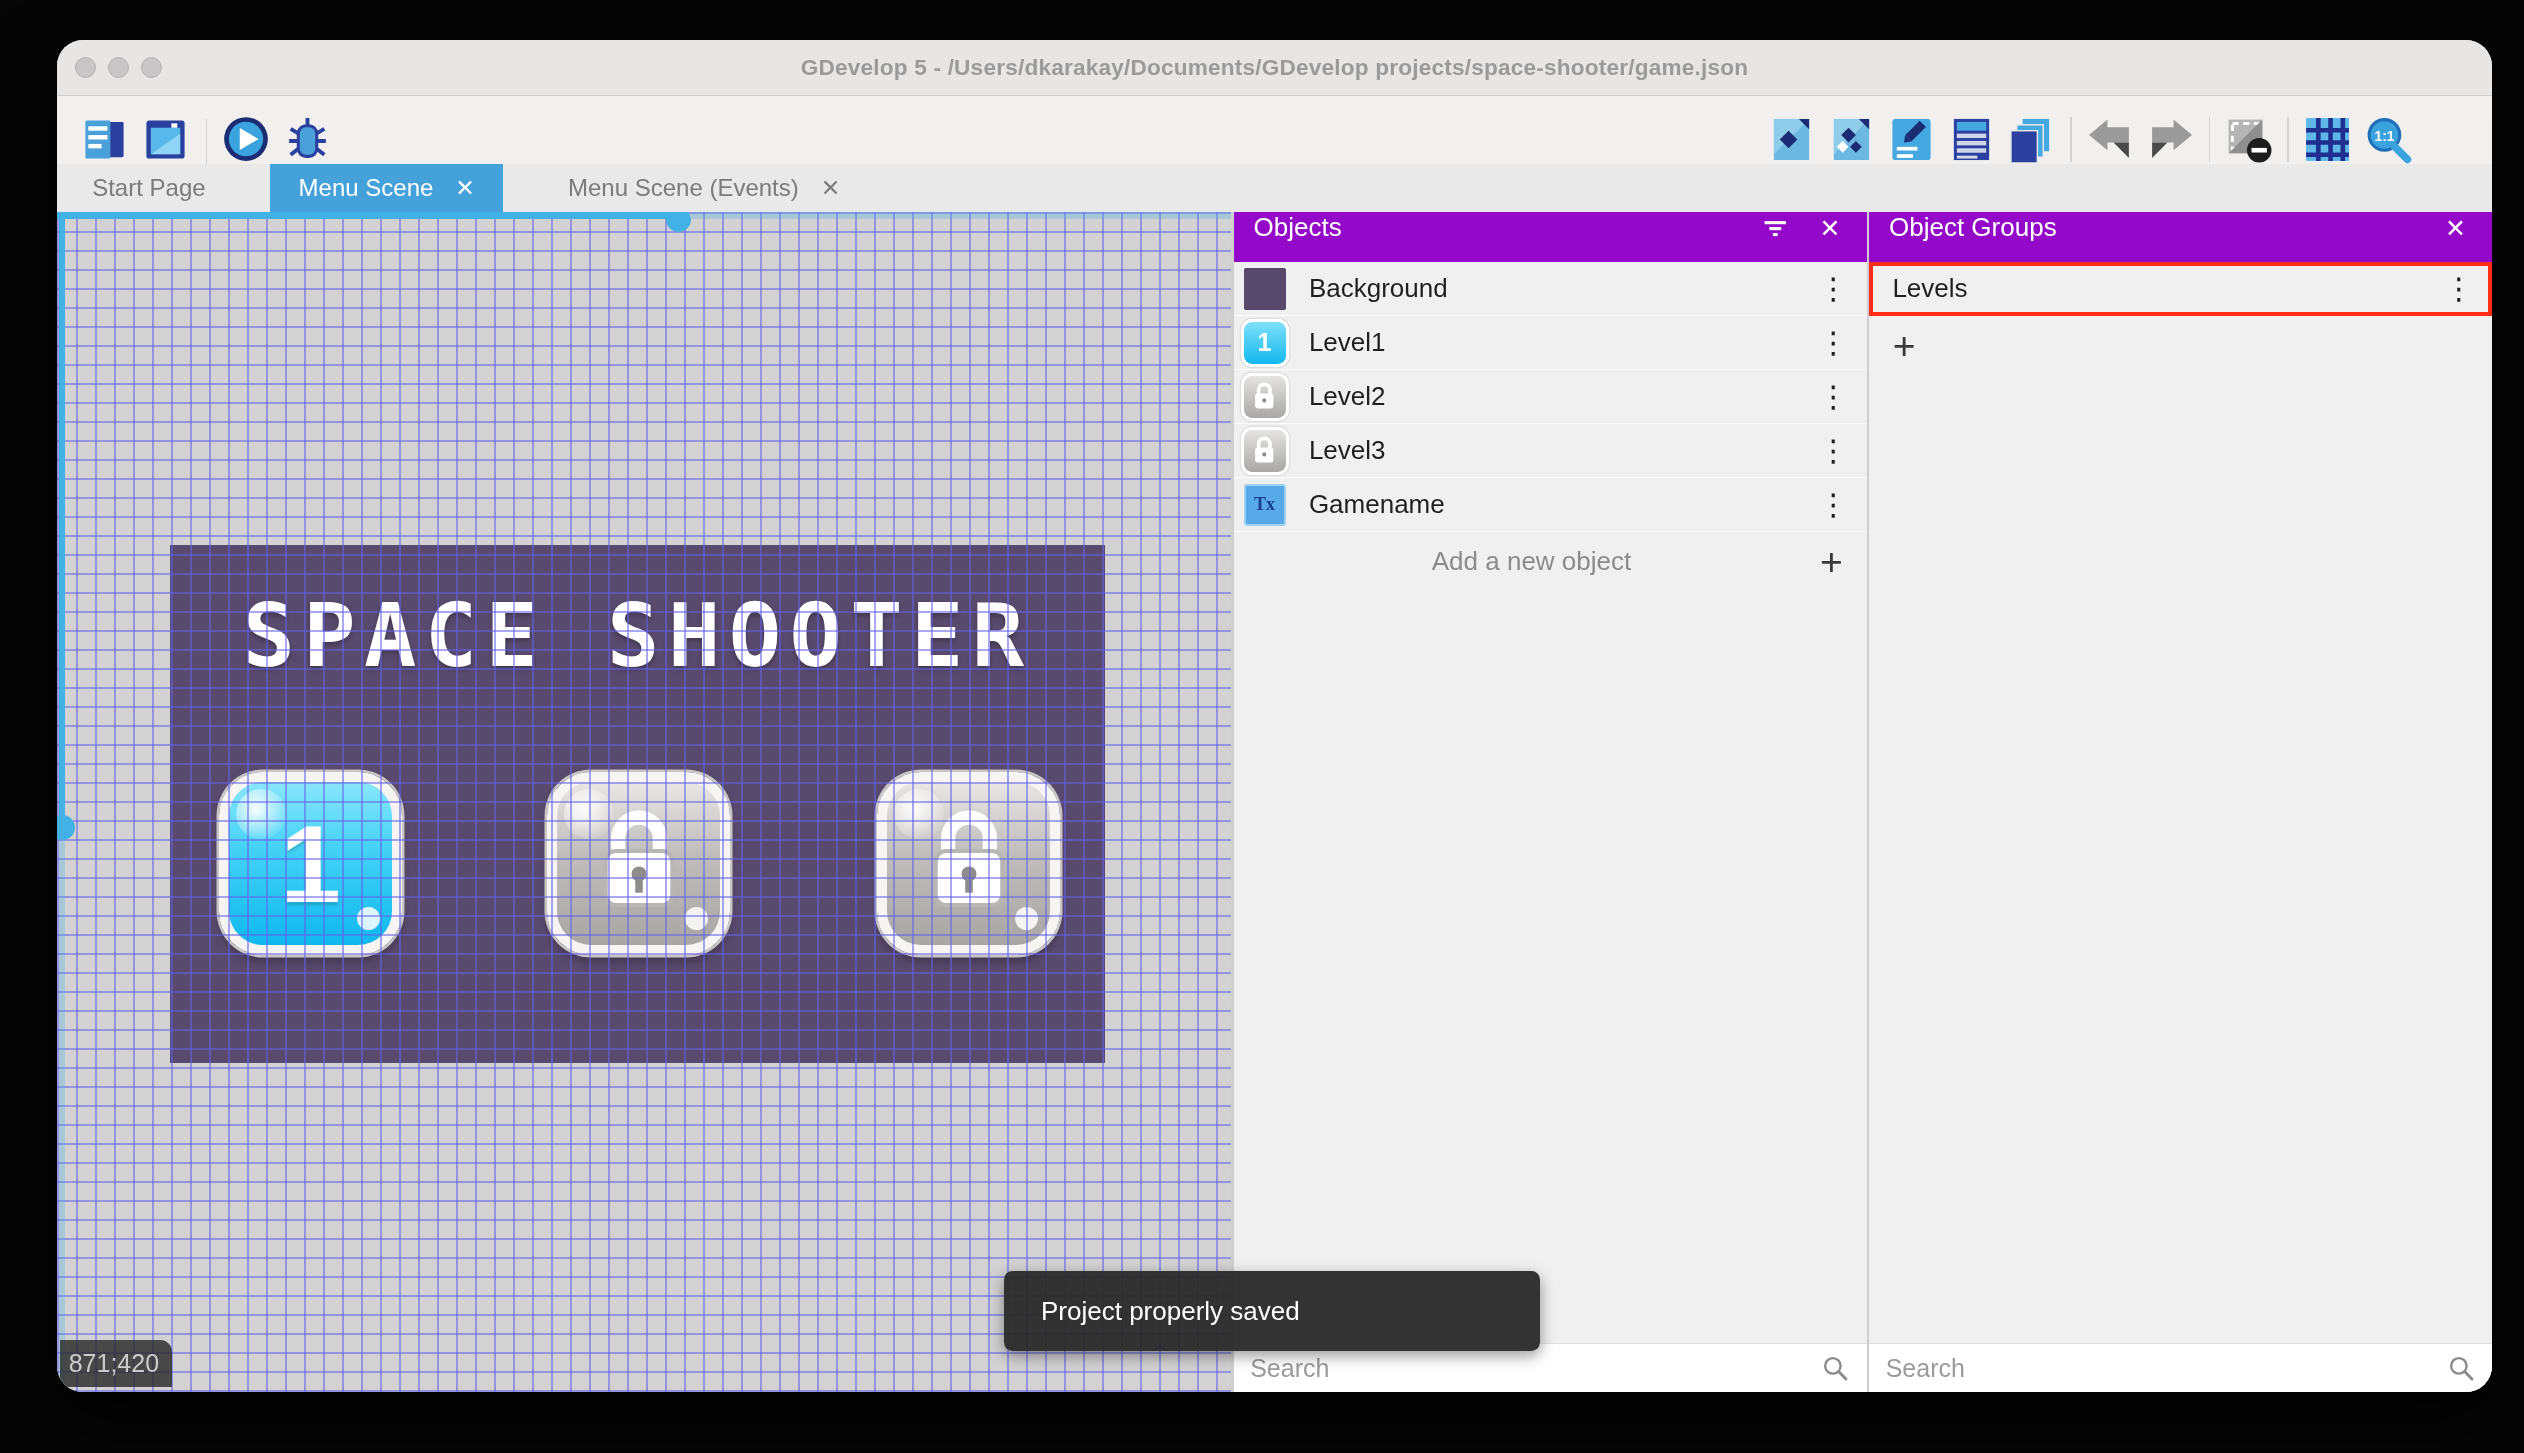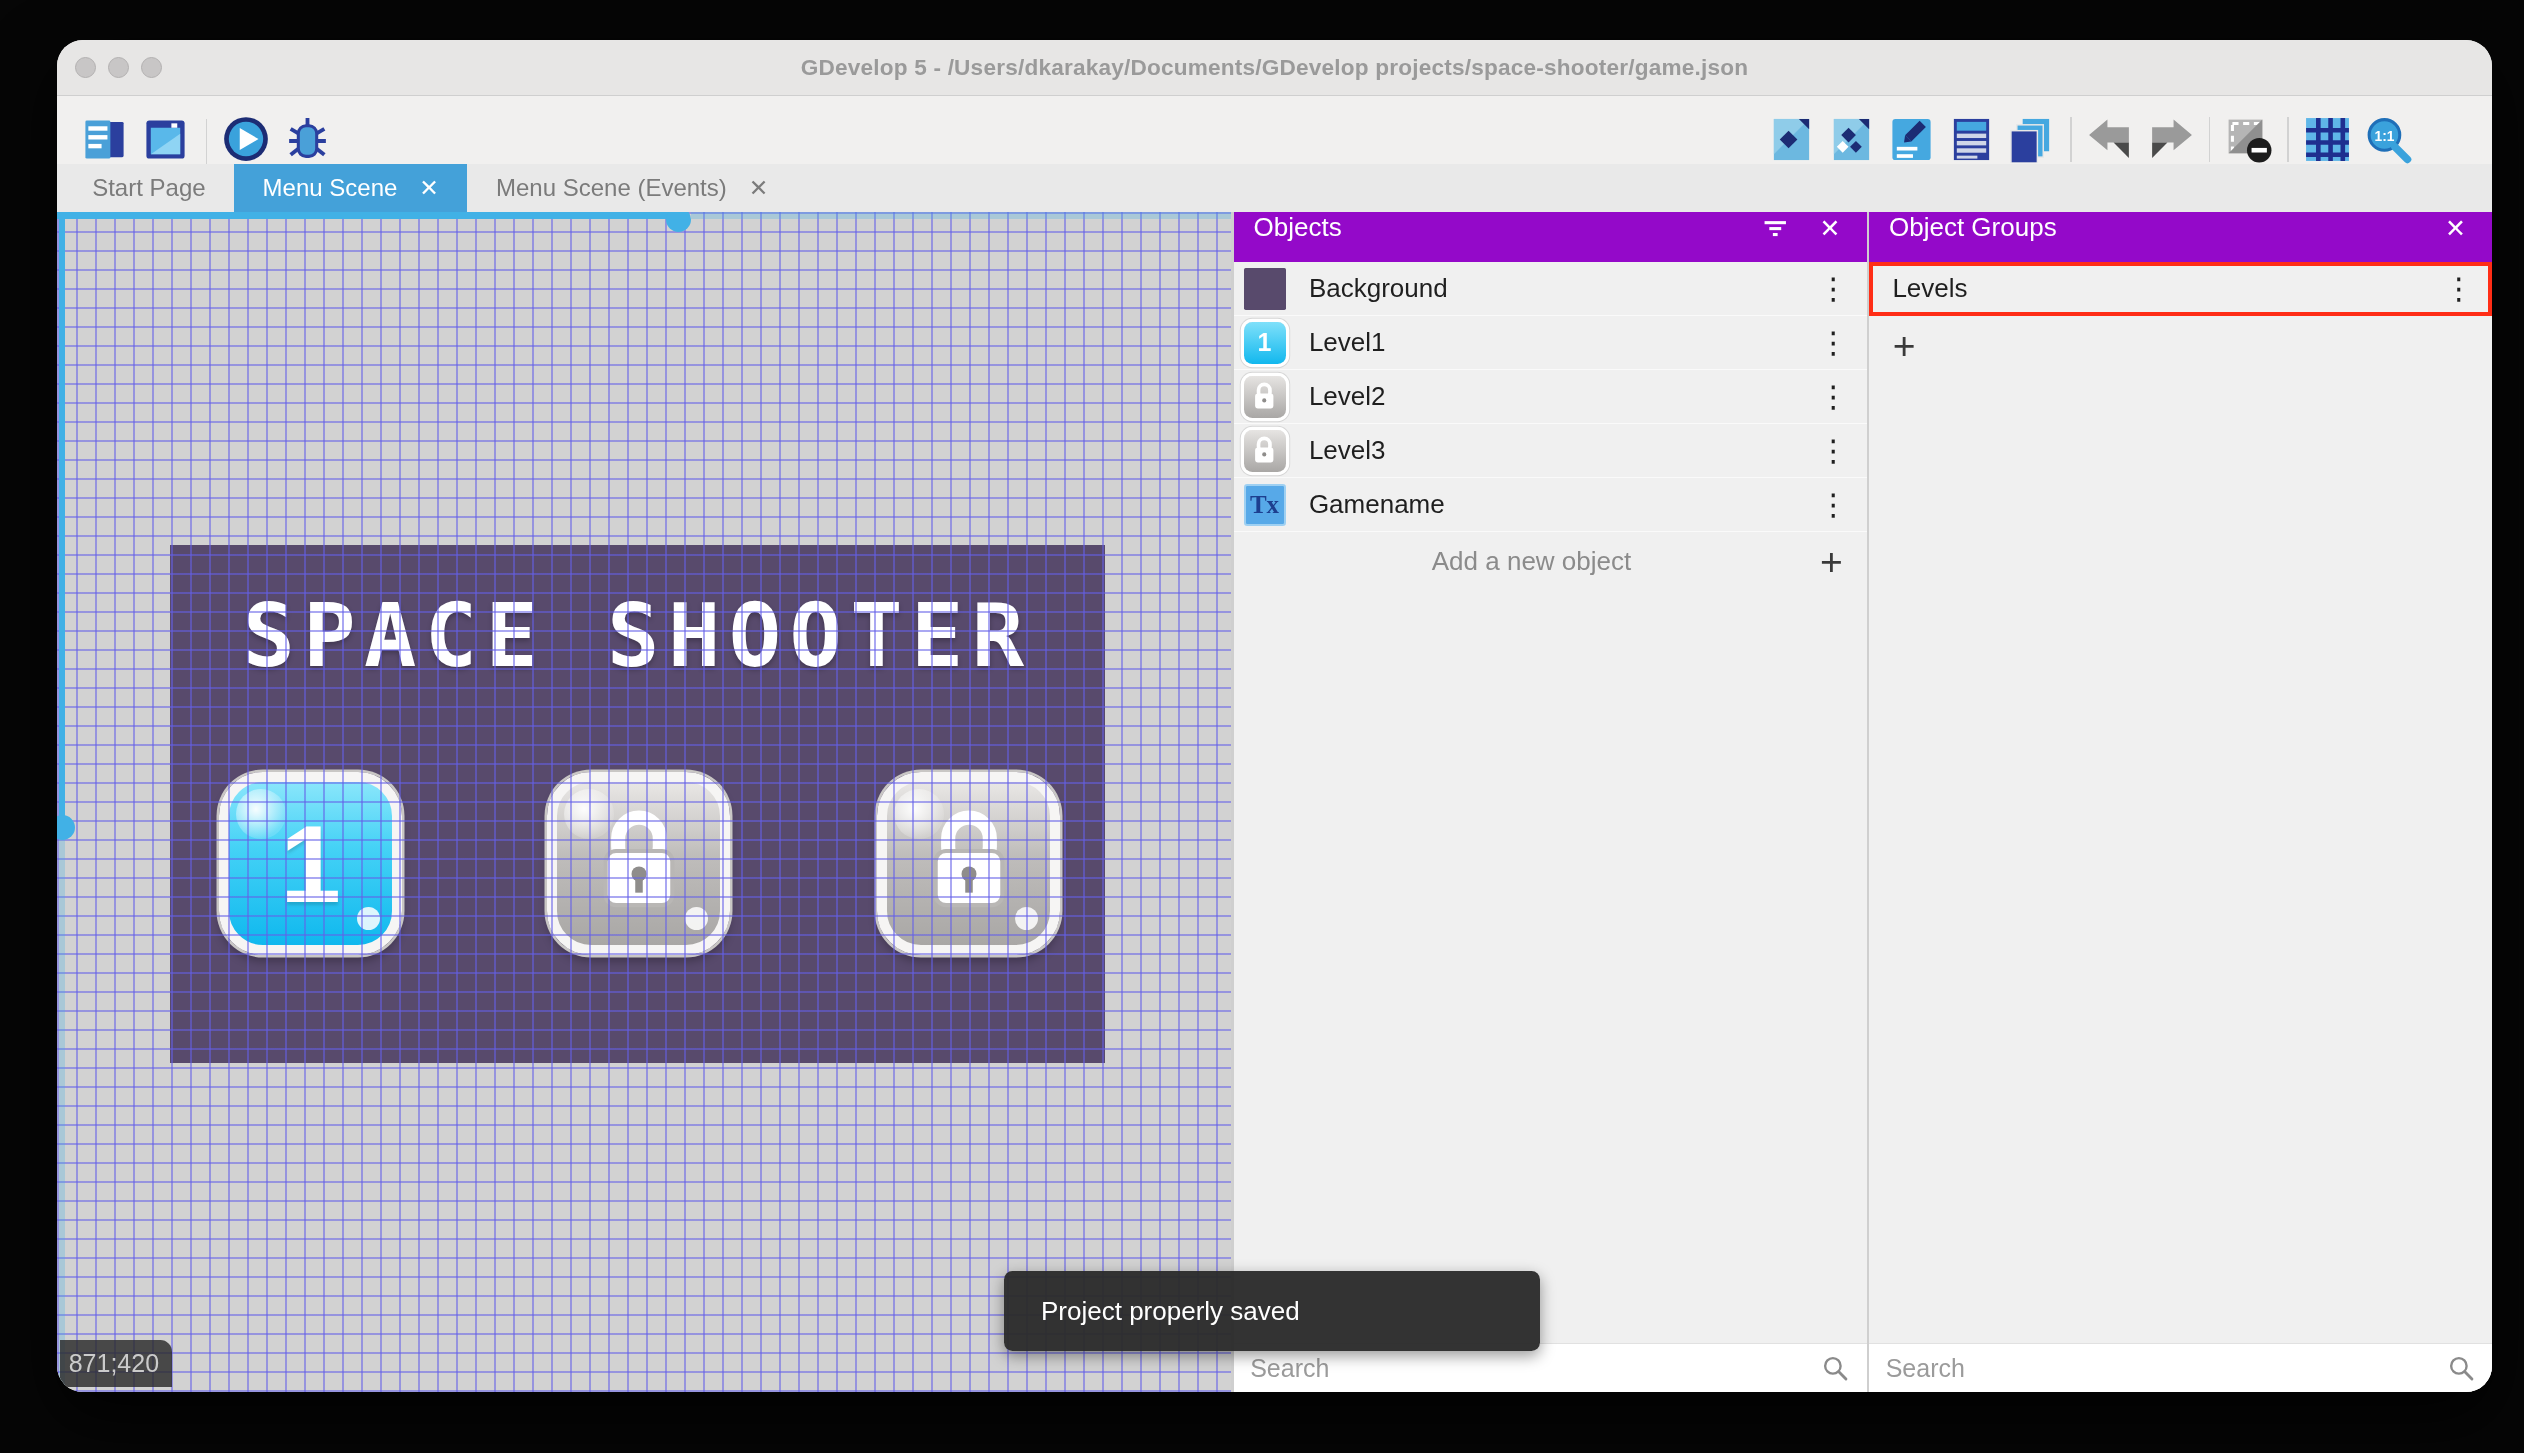--- a/index.html
+++ b/index.html
@@ -17,21 +17,21 @@
   .win-title { color:#9a9a9a; font-weight:bold; font-size:22.6px; letter-spacing:0.2px; }
 
   
   .toolbar { height:68px; flex:0 0 68px; background:#f1f0ef; display:flex; align-items:flex-end; padding:0 80px 0 22px; }
   .tbtn { width:50px; height:50px; display:flex; align-items:center; justify-content:center; margin-right:11.7px; }
   .tsep { width:1.7px; height:45px; background:#d2d2d2; margin:0 13.4px 0 3.3px; }
   .tb-right { margin-left:auto; display:flex; align-items:center; }
   .tb-right .tbtn { margin-right:10px; }
 
   
-  .tabbar { height:48px; flex:0 0 48px; background:#e9e9e9; display:flex; align-items:stretch; padding-left:6.7px; }
+  .tabbar { height:48px; flex:0 0 48px; background:#e9e9e9; display:flex; align-items:stretch; padding-left:6.7px;gap:36px; }
   .tab { display:flex; align-items:center; justify-content:center; gap:22px; font-size:24px; color:#7b7b7b; padding:0 28.5px; }
   .tab.active { background:#44a1d9; color:#ffffff; }
   .tab .tab-close { font-size:23.4px; color:#7b7b7b; cursor:pointer; }
   .tab.active .tab-close { color:#ffffff; }
 
   
   .content { flex:1; display:flex; min-height:0; }
 
   
   .canvas { position:relative; width:1174px; flex:0 0 1174px; background:#d2d2d2; overflow:hidden; }
@@ -81,21 +81,21 @@
   .row-label { font-size:26px; color:#1f1f1f; margin-left:23.4px; flex:1; }
   .kebab { font-size:30px; color:#1f1f1f; width:33px; text-align:center; }
   .obj-icon { width:42px; height:42px; border-radius:8.4px; flex:0 0 42px; position:relative; }
   .obj-icon.bg { background:#584a6c; border-radius:1.7px; }
   .obj-icon.lvl1 { background:linear-gradient(180deg,#7fe0fa,#12b8ee); box-shadow:0 0 0 3.3px #ffffff,0 0 0 4.2px #d5d5d5;
                    display:flex; align-items:center; justify-content:center; color:#fff; font-weight:bold; font-size:25px; }
   .obj-icon.lock { background:linear-gradient(180deg,#e6e4e2,#a9a7a5); box-shadow:0 0 0 3.3px #ffffff,0 0 0 4.2px #d5d5d5;
                    display:flex; align-items:center; justify-content:center; }
   .obj-icon.text { background:#57a9e8; border:2.5px solid #9ed0f2; border-radius:3.3px;
                    display:flex; align-items:center; justify-content:center;
-                   font-family:"Liberation Serif", serif; font-weight:bold; font-size:25px; color:#1d3f8f; }
+                   font-family:"Liberation Serif", serif; font-weight:bold; font-size:18px; color:#1d3f8f; }
   .add-row { height:59px; flex:0 0 59px; display:flex; align-items:center; padding:0 16.7px;
              color:#8b8b8b; font-size:26px; }
   .add-row .add-label { flex:1; text-align:center; }
   .plus { font-size:39px; color:#3a3a3a; width:37px; text-align:center; font-weight:normal; }
   .filler { flex:1; }
   .searchbar { height:49px; flex:0 0 49px; background:#ffffff; border-top:1.7px solid #e1e1e1;
                display:flex; align-items:center; padding:0 16.7px; }
   .searchbar input { flex:1; border:none; outline:none; font-size:25px; color:#333; background:transparent;
                      font-family:"Liberation Sans", sans-serif; }
   .searchbar input::placeholder { color:#9b9b9b; }

